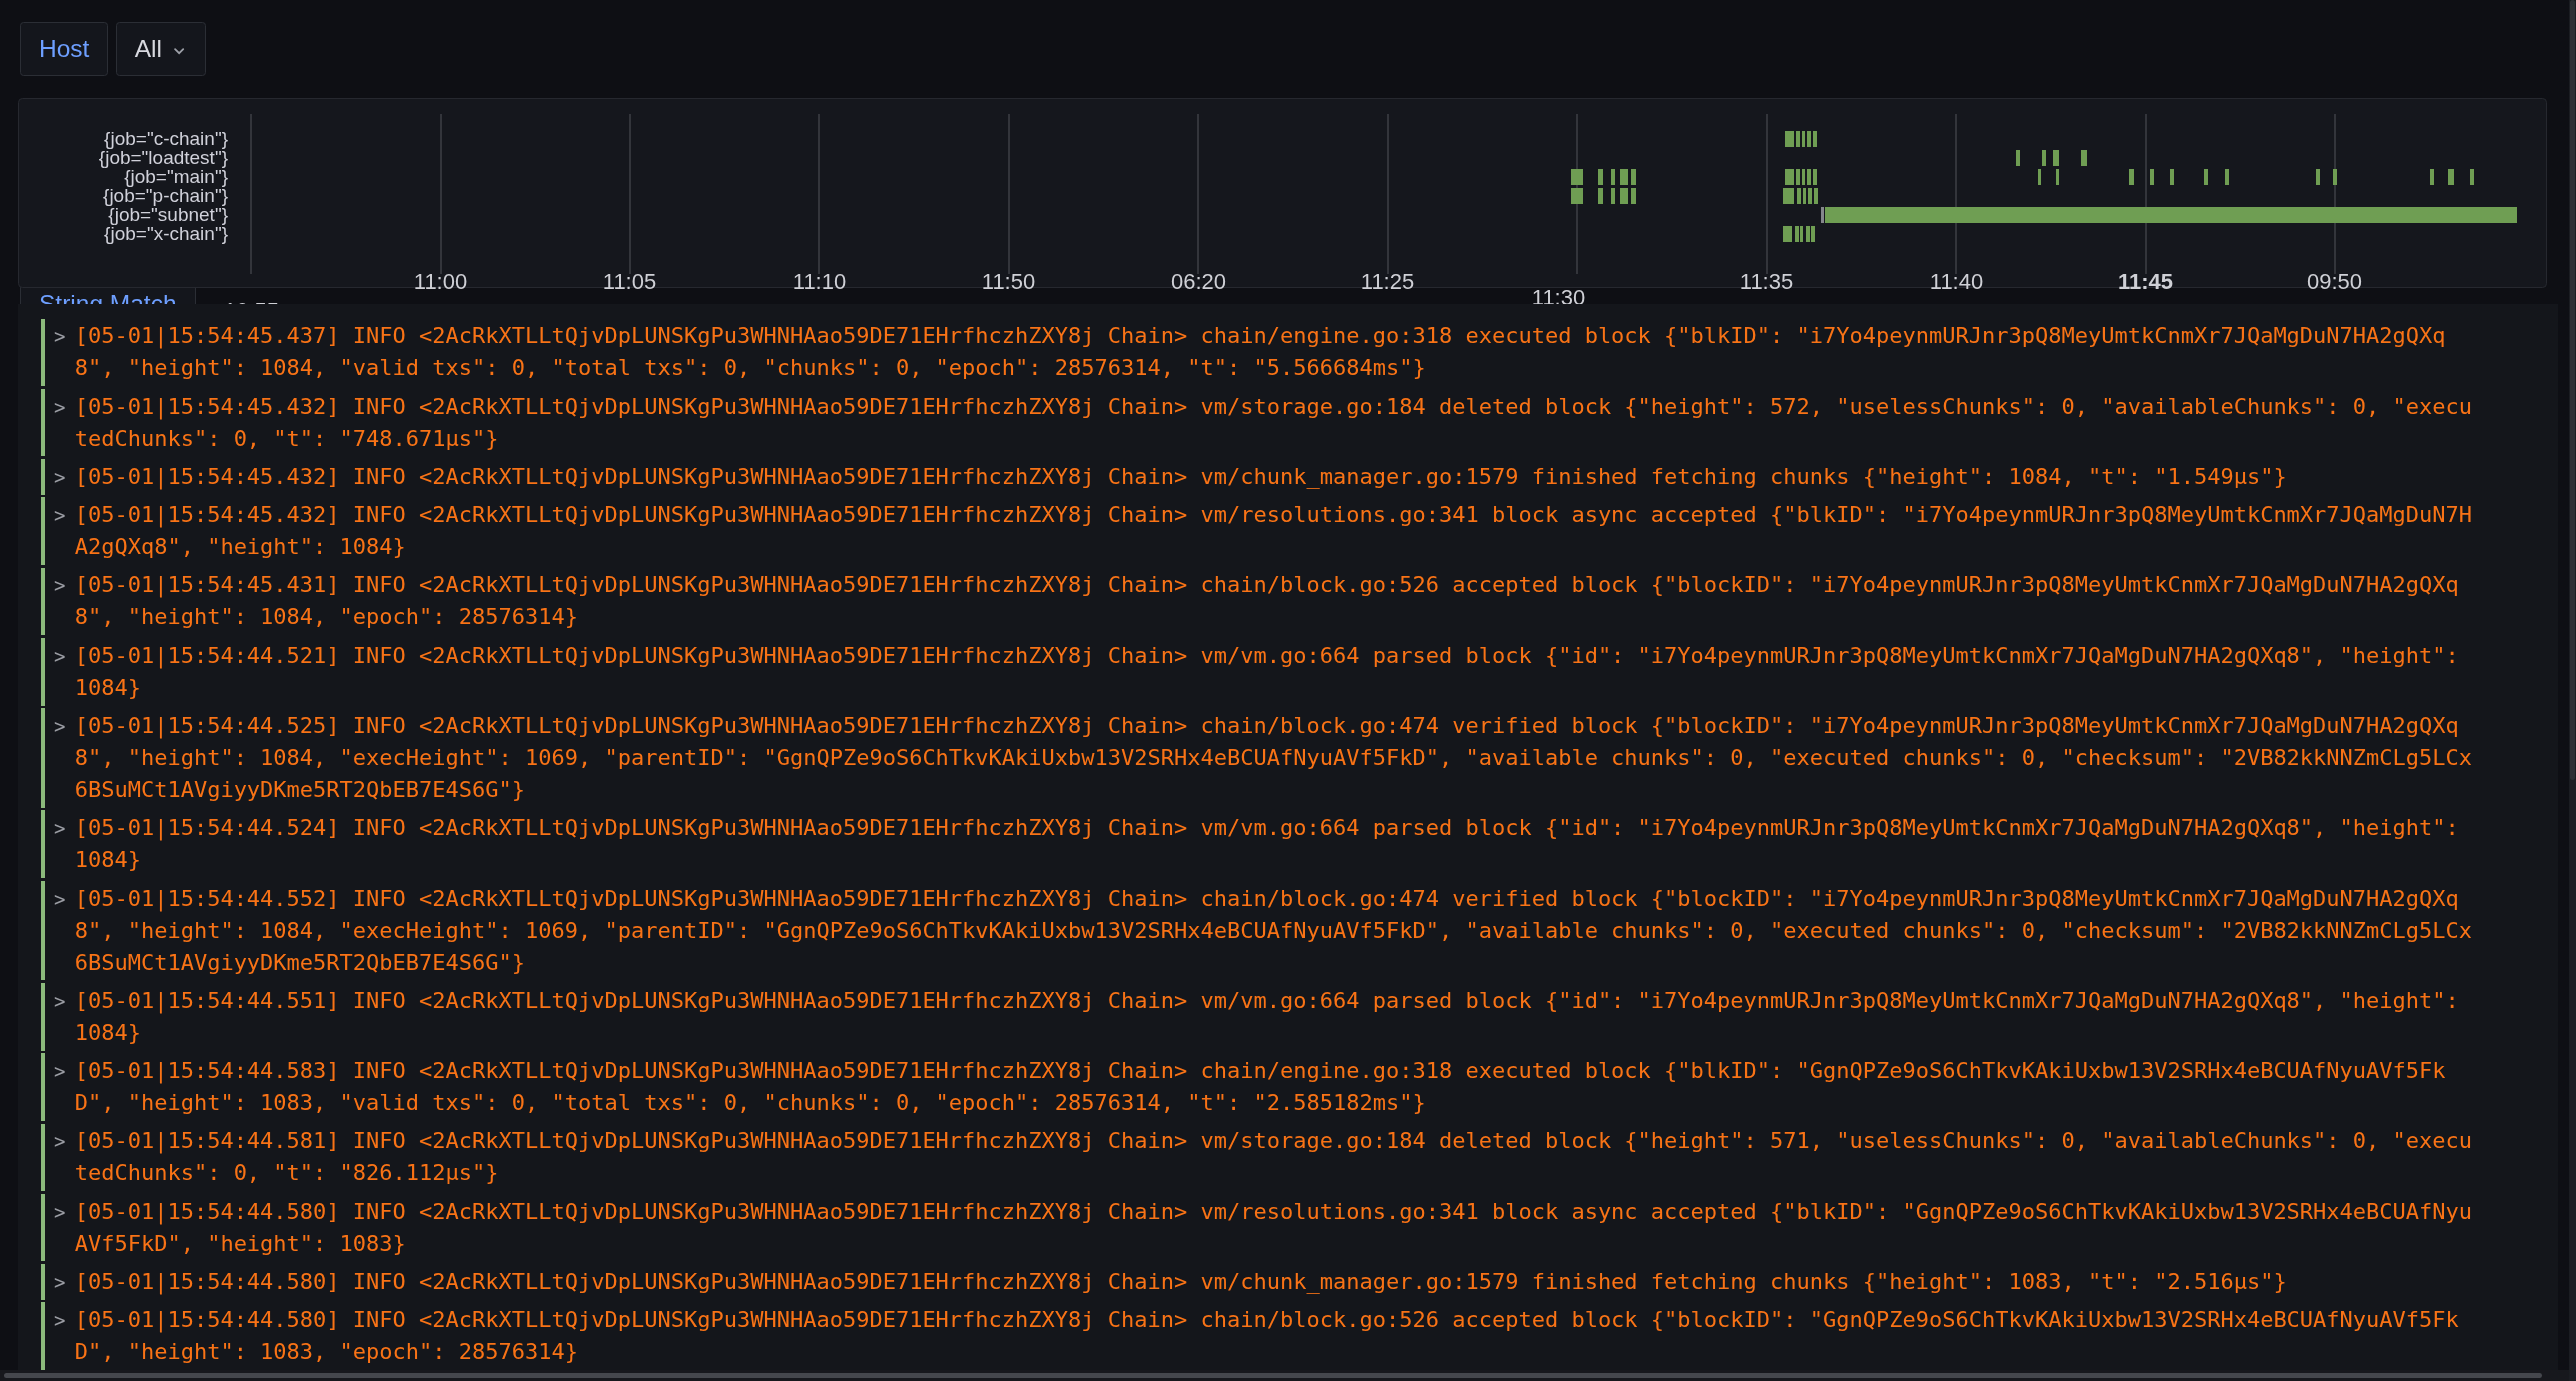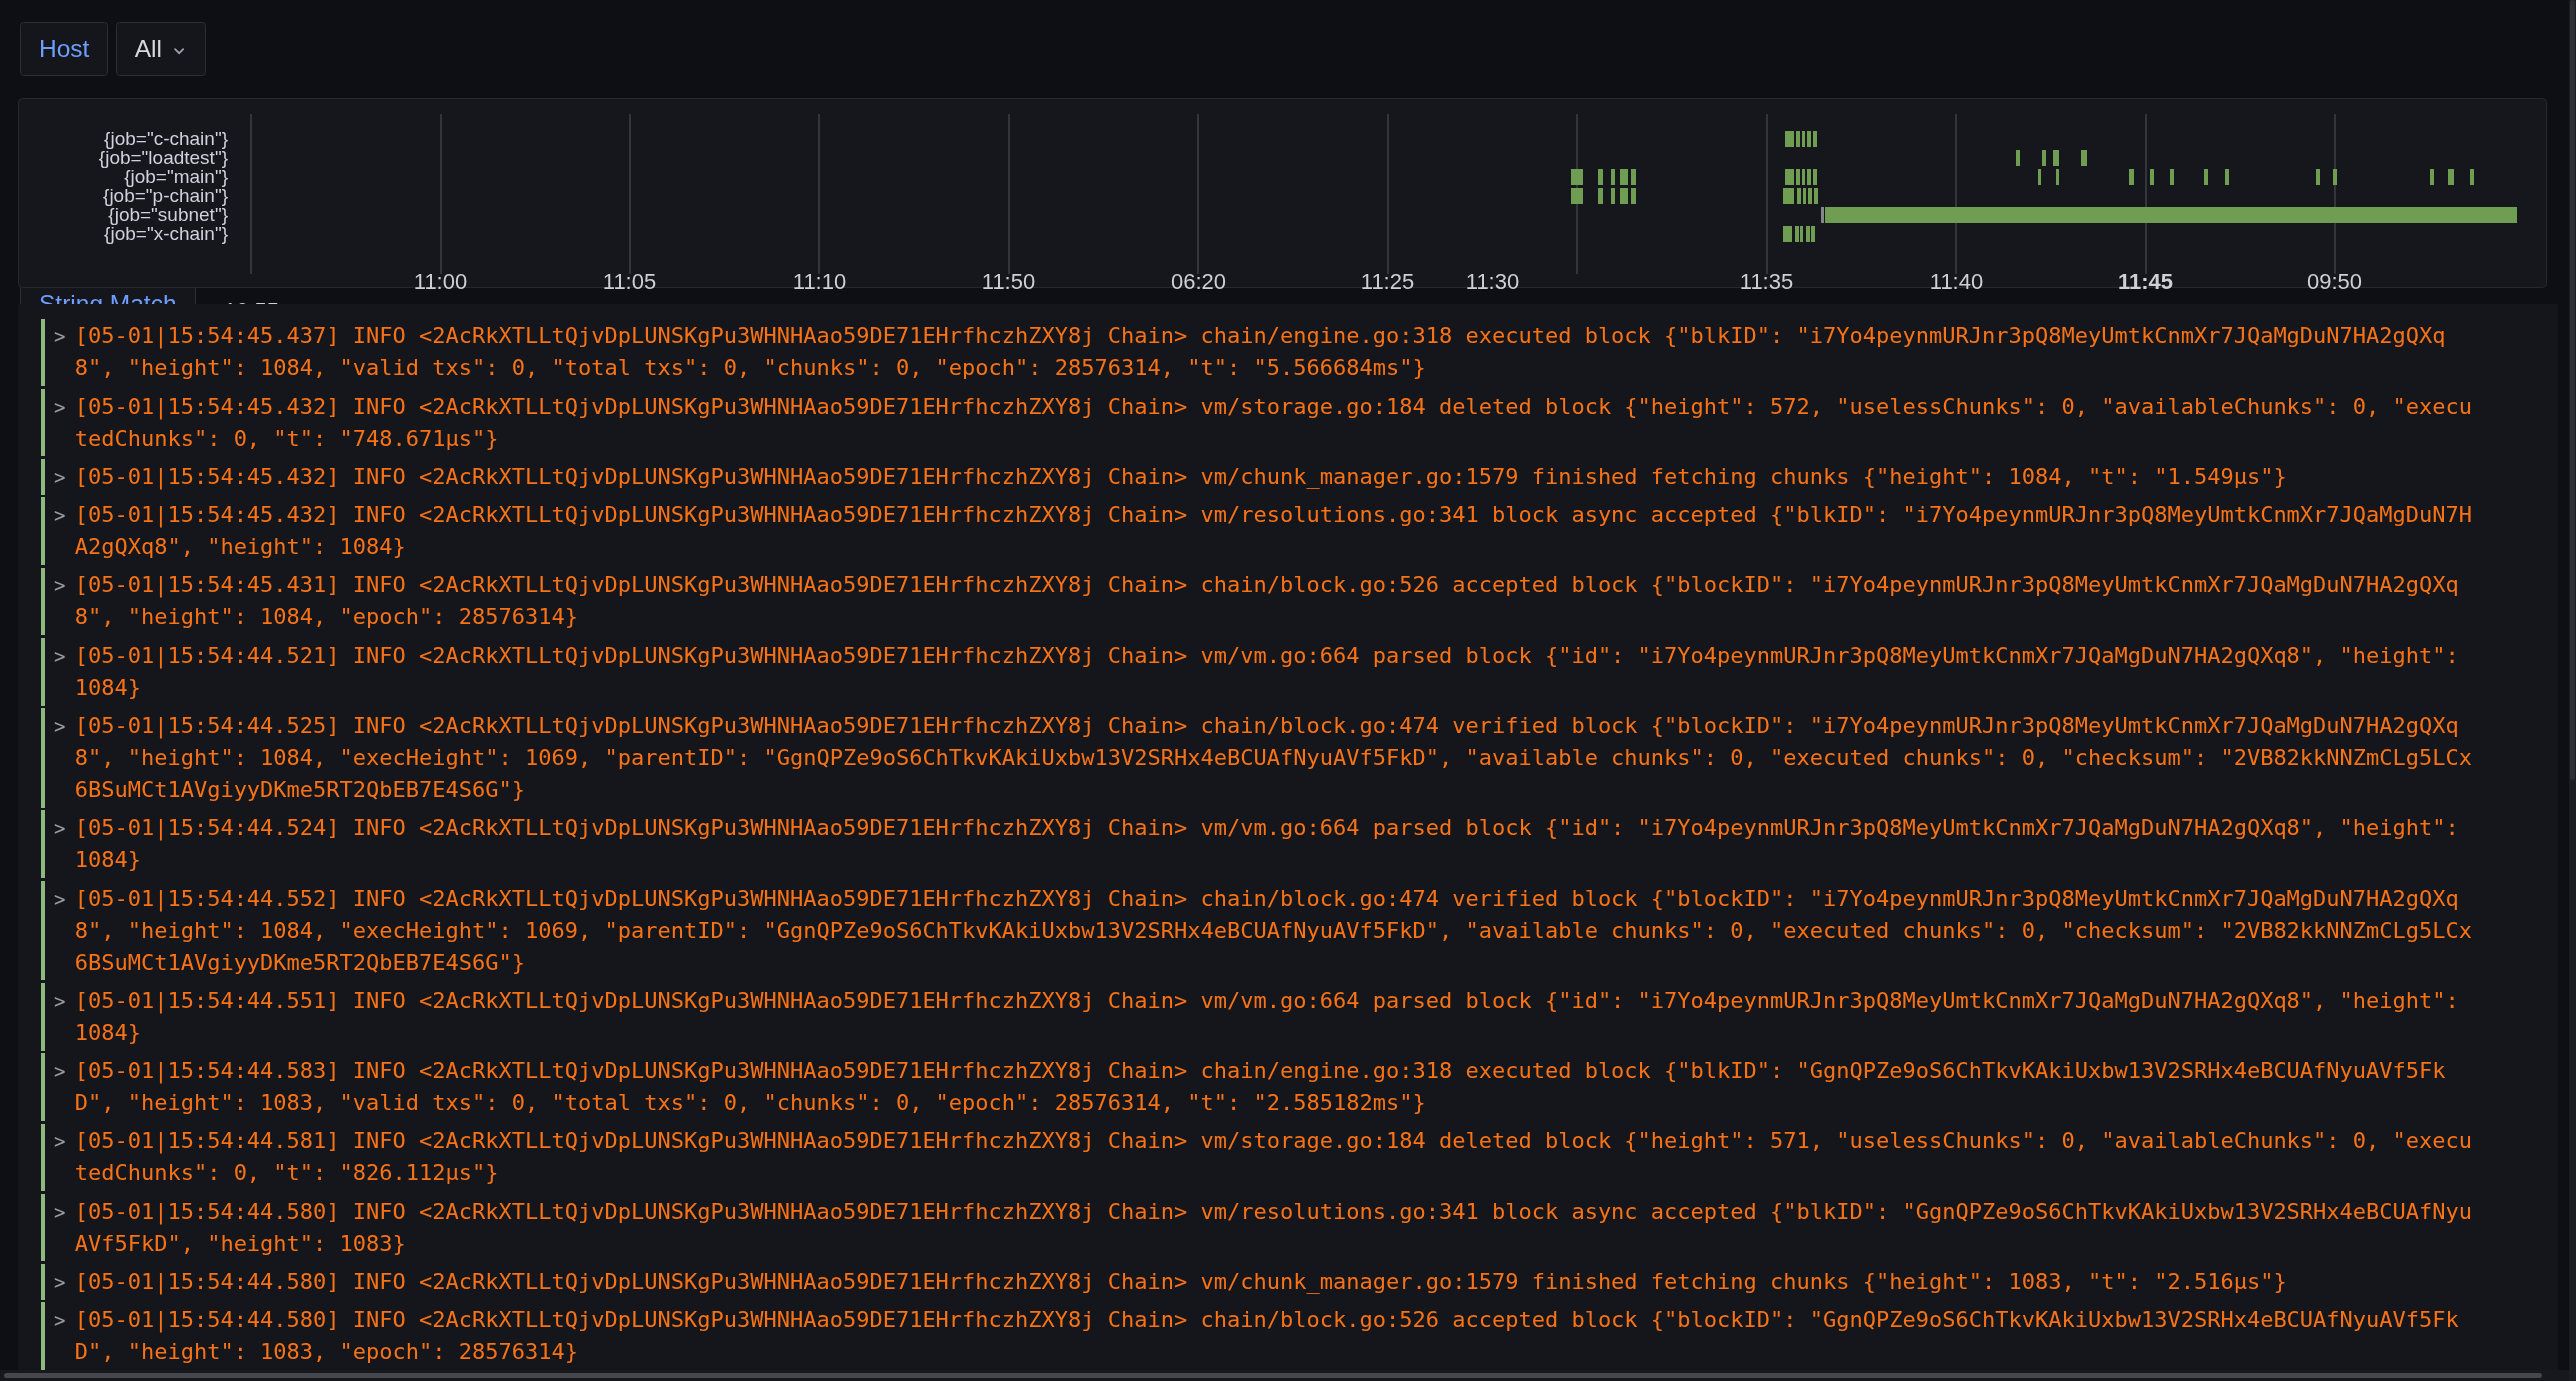--- a/index.html
+++ b/index.html
@@ -108,21 +108,21 @@
       <div class="tick-label" style="left: 547px;">11:05</div>
       <div class="gridline" style="left: 799px;"></div>
       <div class="tick-label" style="left: 737px;">11:10</div>
       <div class="gridline" style="left: 989px;"></div>
       <div class="tick-label" style="left: 926px;">11:50</div>
       <div class="gridline" style="left: 1178px;"></div>
       <div class="tick-label" style="left: 1116px;">06:20</div>
       <div class="gridline" style="left: 1368px;"></div>
       <div class="tick-label" style="left: 1305px;">11:25</div>
       <div class="gridline" style="left: 1557px;"></div>
-      <div class="tick-label" style="left: 1410px;">11:30</div>
+      <div class="tick-label" style="left: 1476px; margin-top: 16px;">11:30</div>
       <div class="gridline" style="left: 1747px;"></div>
       <div class="tick-label" style="left: 1684px;">11:35</div>
       <div class="gridline" style="left: 1936px;"></div>
       <div class="tick-label" style="left: 1874px;">11:40</div>
       <div class="gridline" style="left: 2126px;"></div>
       <div class="tick-label" style="left: 2063px; font-weight: bold;">11:45</div>
       <div class="gridline" style="left: 2315px;"></div>
       <div class="tick-label" style="left: 2252px;">09:50</div>
     </div>
   <div id="marks">

